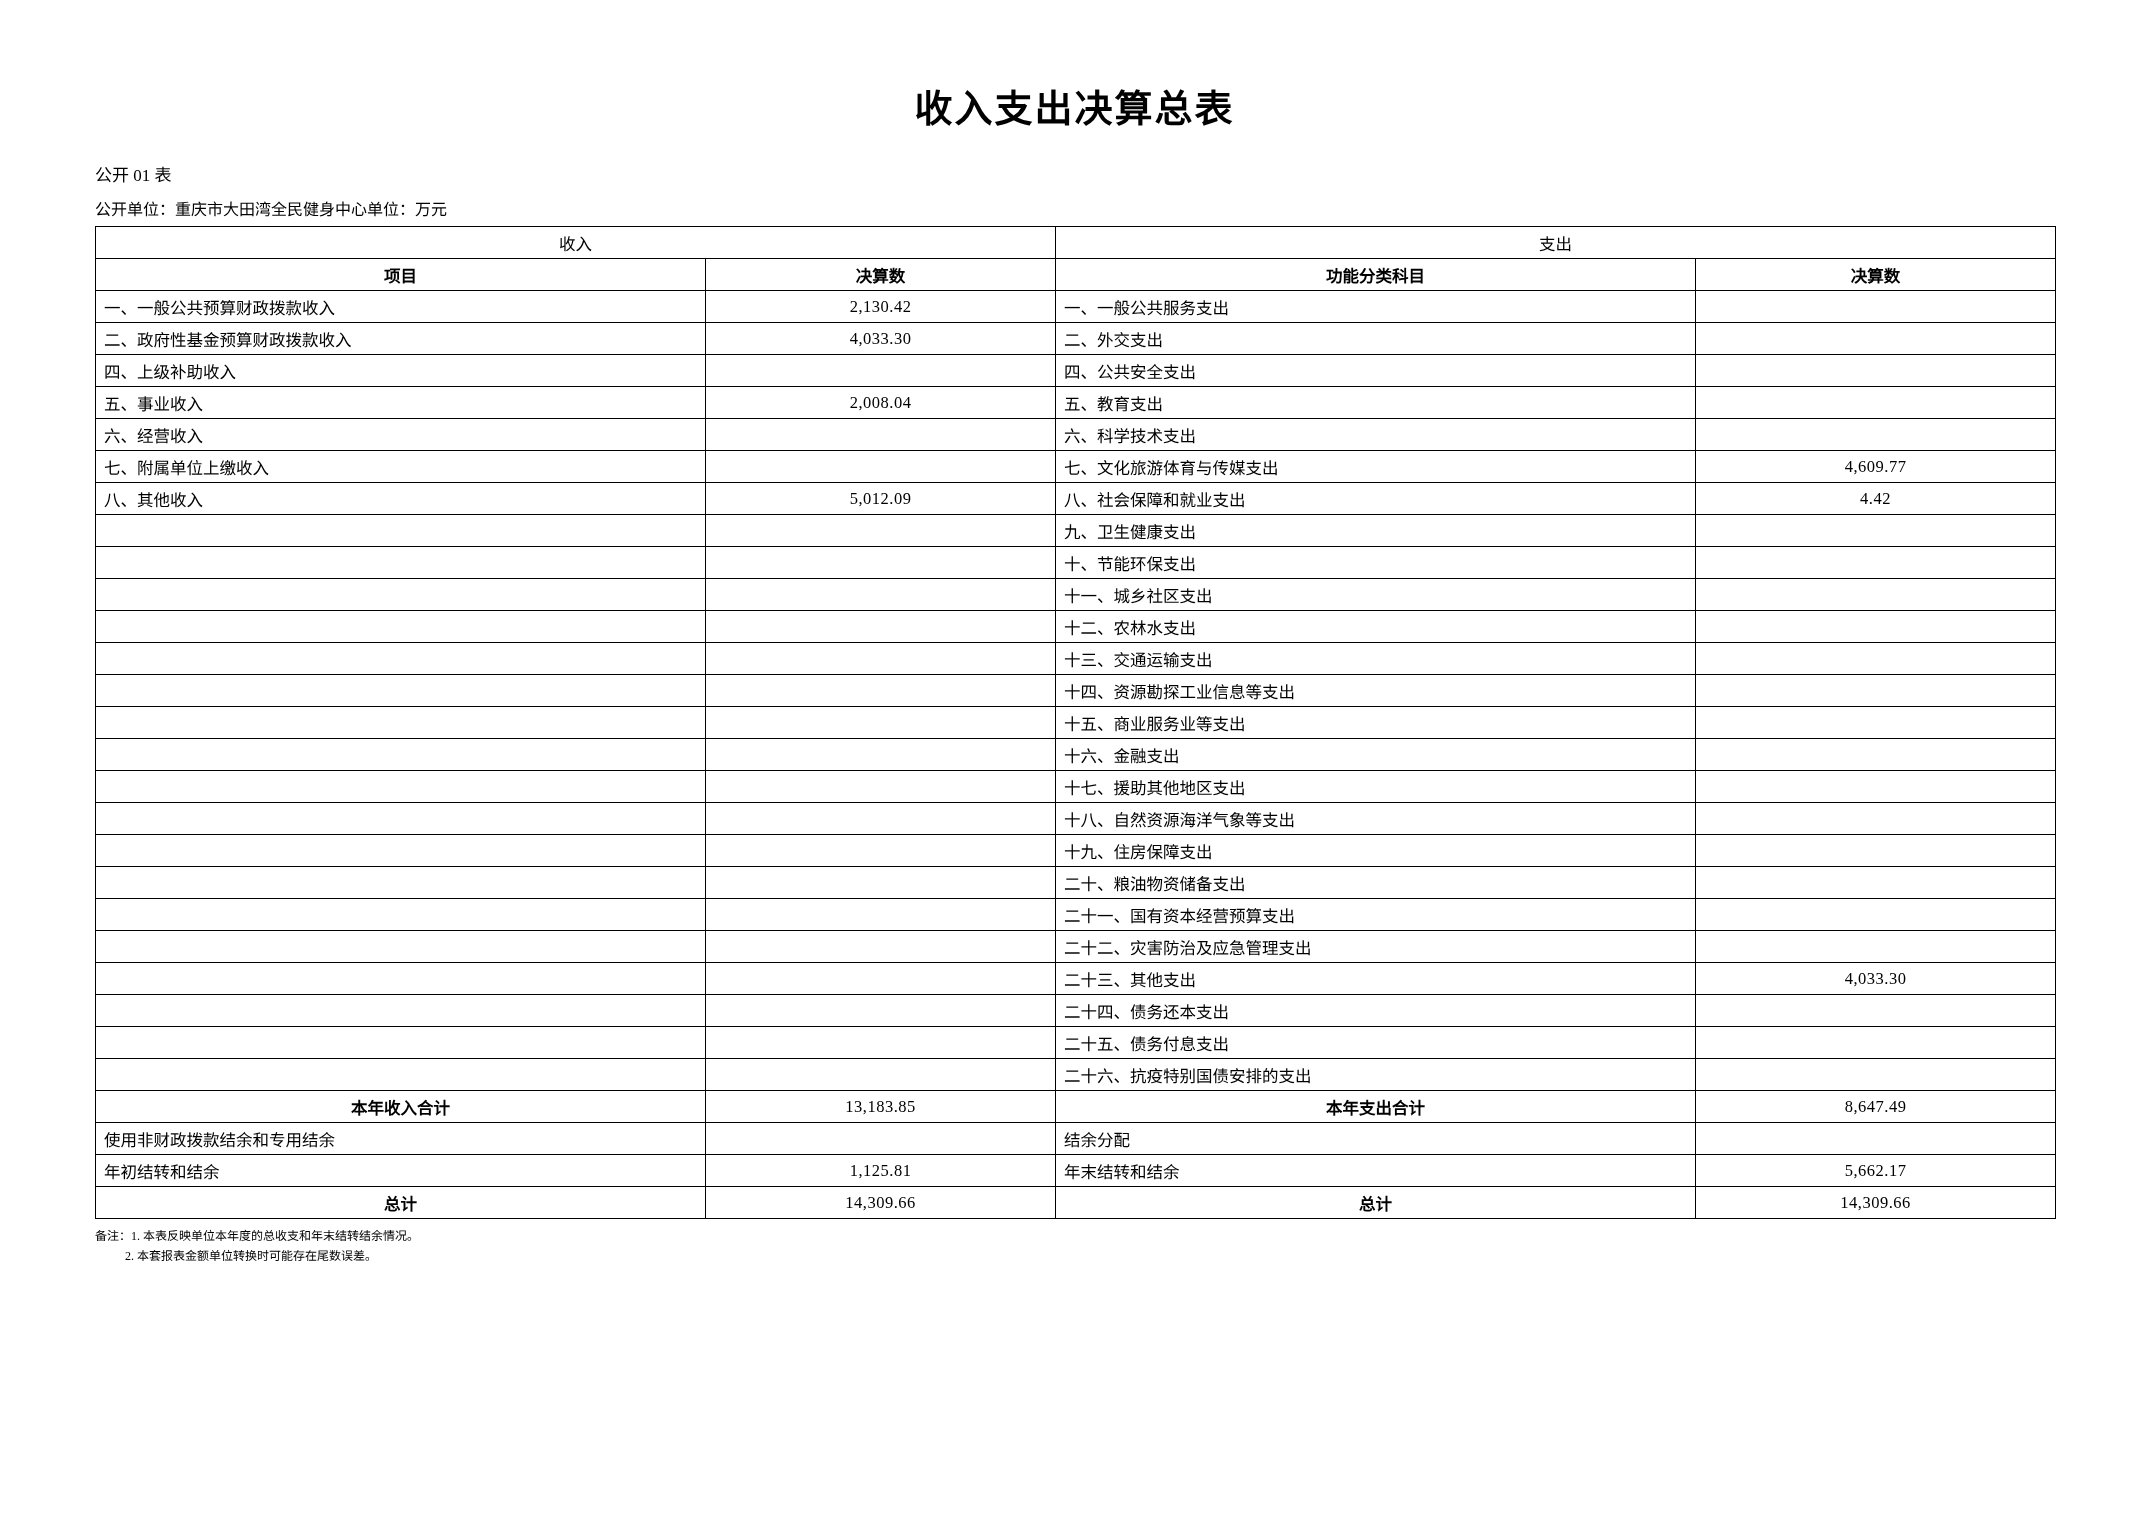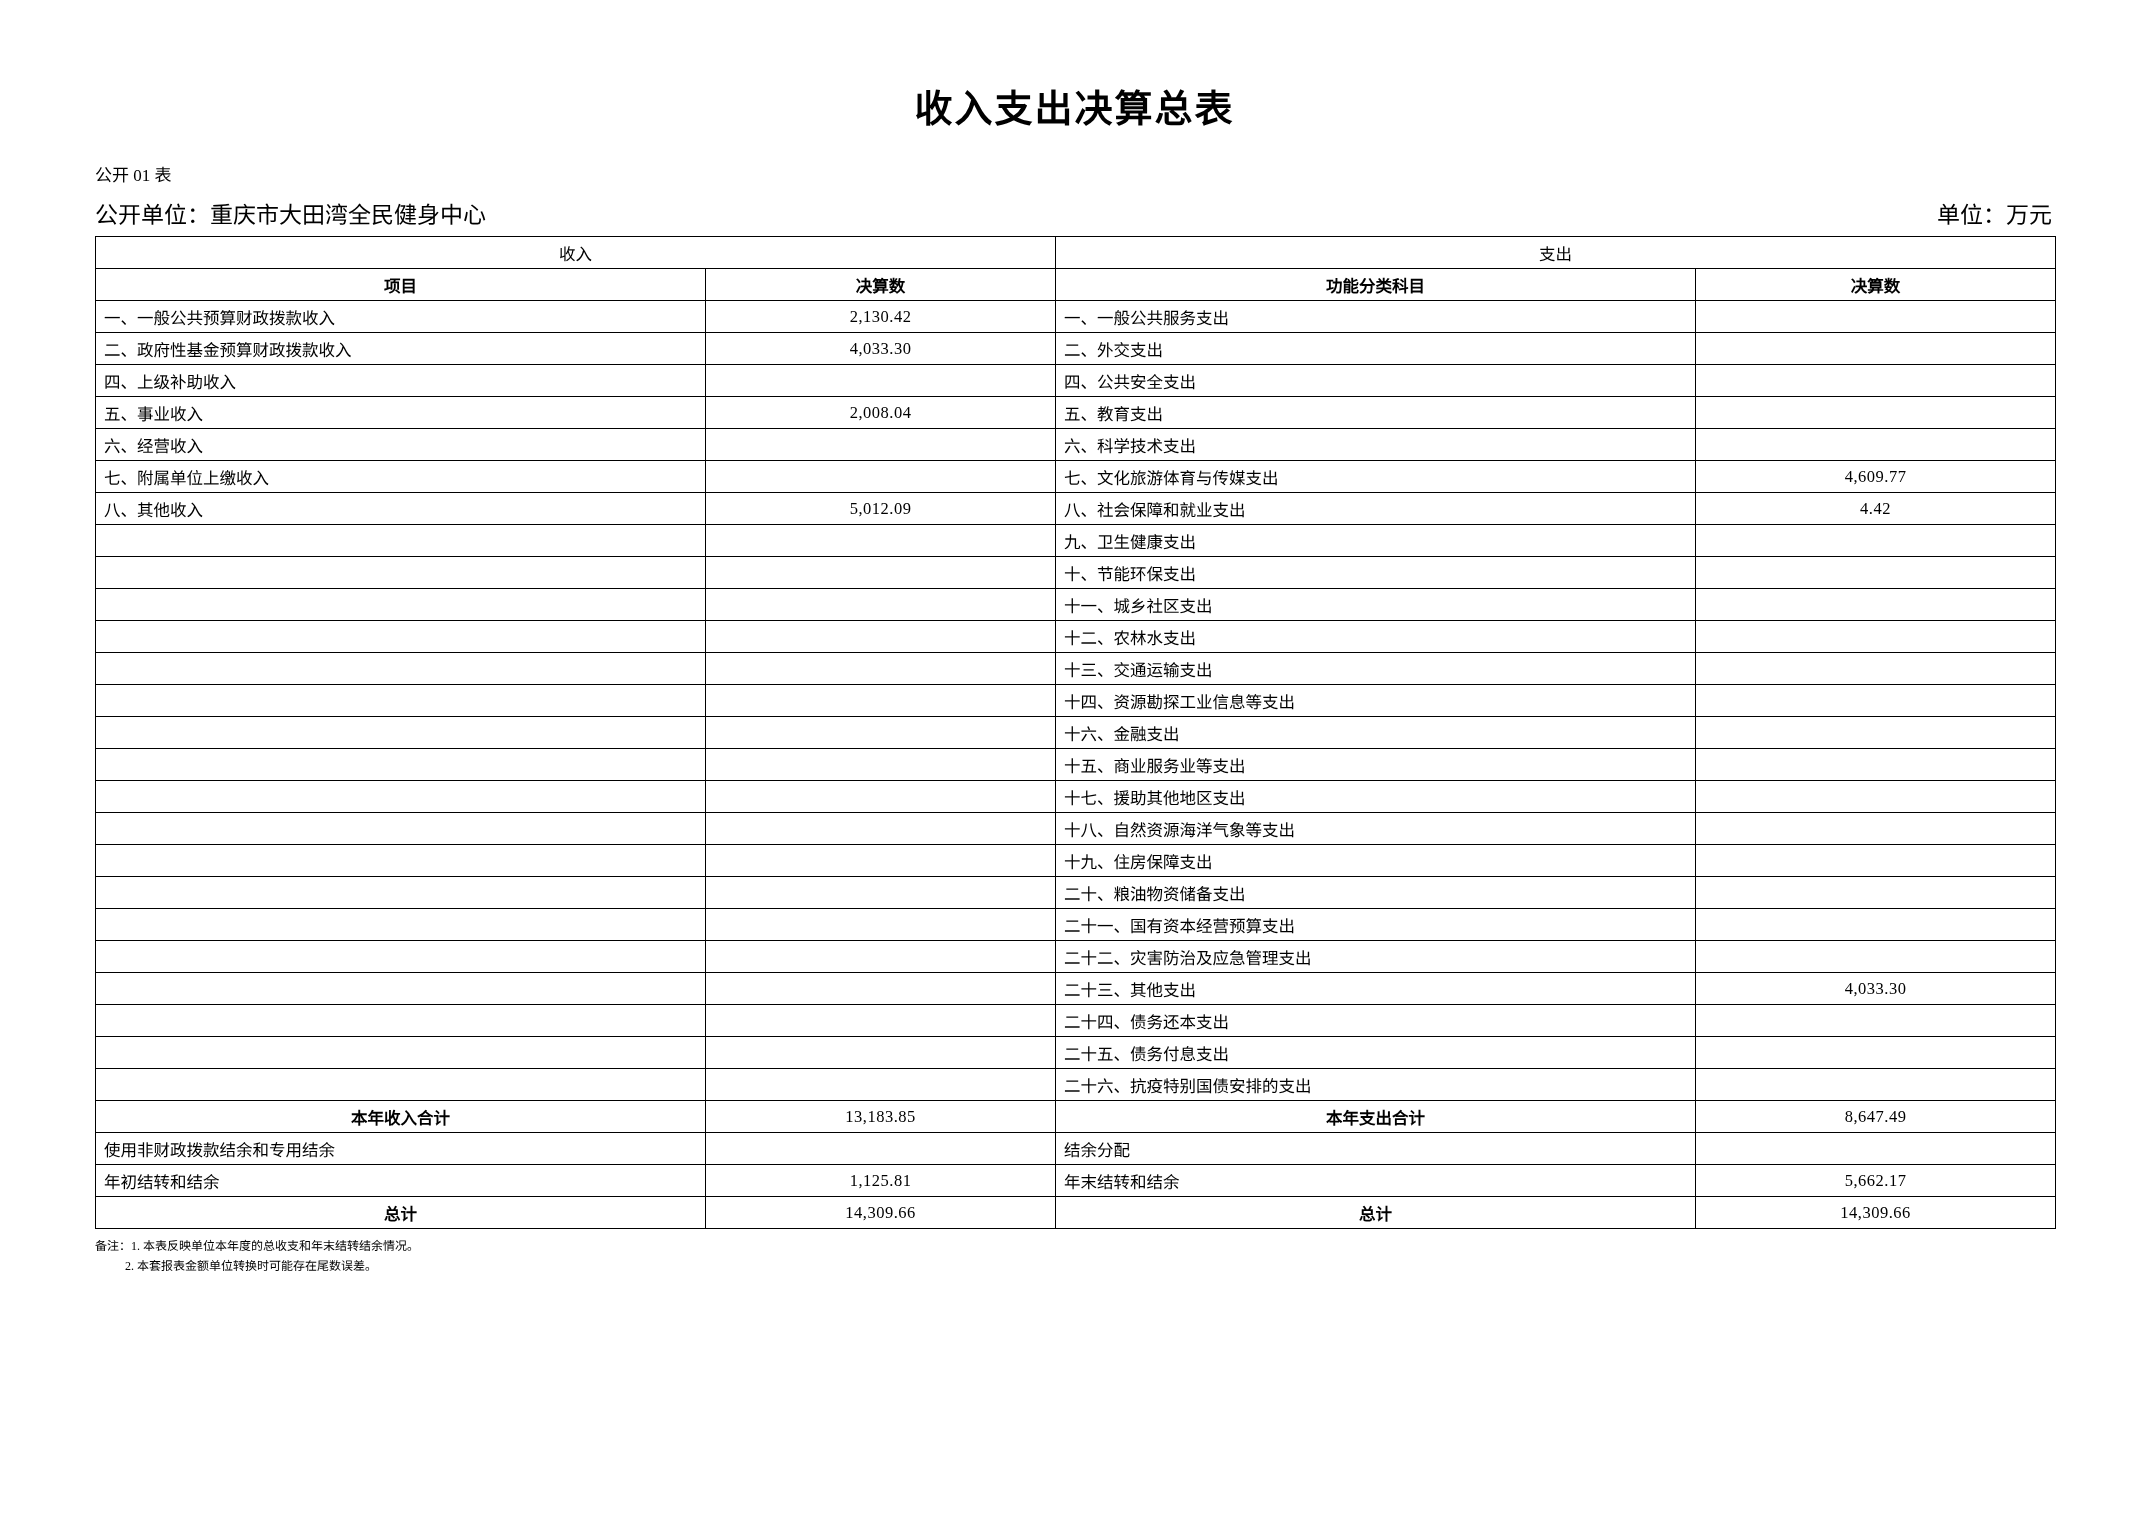--- a/index.html
+++ b/index.html
@@ -32,23 +32,23 @@
     margin-bottom: 0;
   }
   .sheet-no {
     text-align: left;
     font-size: 17px;
     margin-top: 28px;
     padding-right: 2px;
   }
   .meta-row {
     display: flex;
-    justify-content: space-between;
+    justify-content: flex-start;
     align-items: flex-end;
-    font-size: 23px;
+    font-size: 16px;
     margin-top: 10px;
     margin-bottom: 6px;
   }
   .meta-left {
     white-space: nowrap;
   }
   .meta-right {
     white-space: nowrap;
     padding-right: 2px;
   }
@@ -212,27 +212,27 @@
         </tr>
         <tr>
           <td class="plain-label"></td>
           <td class="num"></td>
           <td class="plain-label">十四、资源勘探工业信息等支出</td>
           <td class="num"></td>
         </tr>
         <tr>
           <td class="plain-label"></td>
           <td class="num"></td>
+          <td class="plain-label">十五、商业服务业等支出</td>
+          <td class="num"></td>
+        </tr>
+        <tr>
+          <td class="plain-label"></td>
+          <td class="num"></td>
           <td class="plain-label">十六、金融支出</td>
-          <td class="num"></td>
-        </tr>
-        <tr>
-          <td class="plain-label"></td>
-          <td class="num"></td>
-          <td class="plain-label">十五、商业服务业等支出</td>
           <td class="num"></td>
         </tr>
         <tr>
           <td class="plain-label"></td>
           <td class="num"></td>
           <td class="plain-label">十七、援助其他地区支出</td>
           <td class="num"></td>
         </tr>
         <tr>
           <td class="plain-label"></td>

